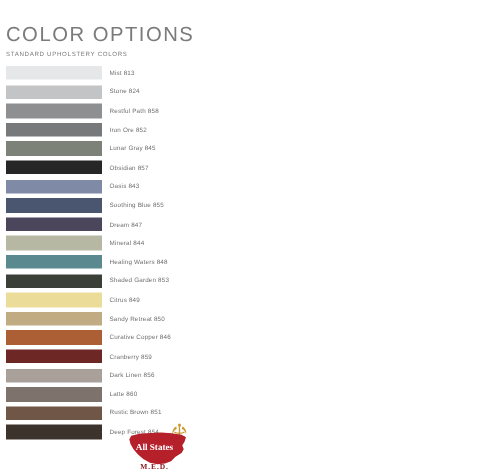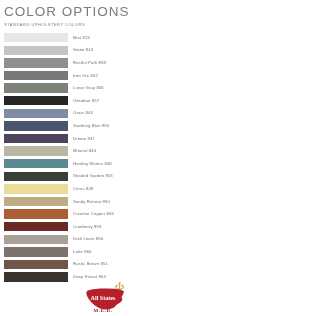--- a/index.html
+++ b/index.html
@@ -16,21 +16,21 @@
   }
   .card {
     width: 130px;
     height: 316px;
     position: relative;
     box-sizing: border-box;
     padding: 0;
     background: #ffffff;
   }
   .header {
-    padding: 5px 4px 0 4px;
+    padding: 16px 4px 0 4px;
   }
   .title {
     font-size: 13.5px;
     letter-spacing: 1.0px;
     color: #7b7b7b;
     font-weight: 400;
     line-height: 14px;
     white-space: nowrap;
   }
   .subtitle {

